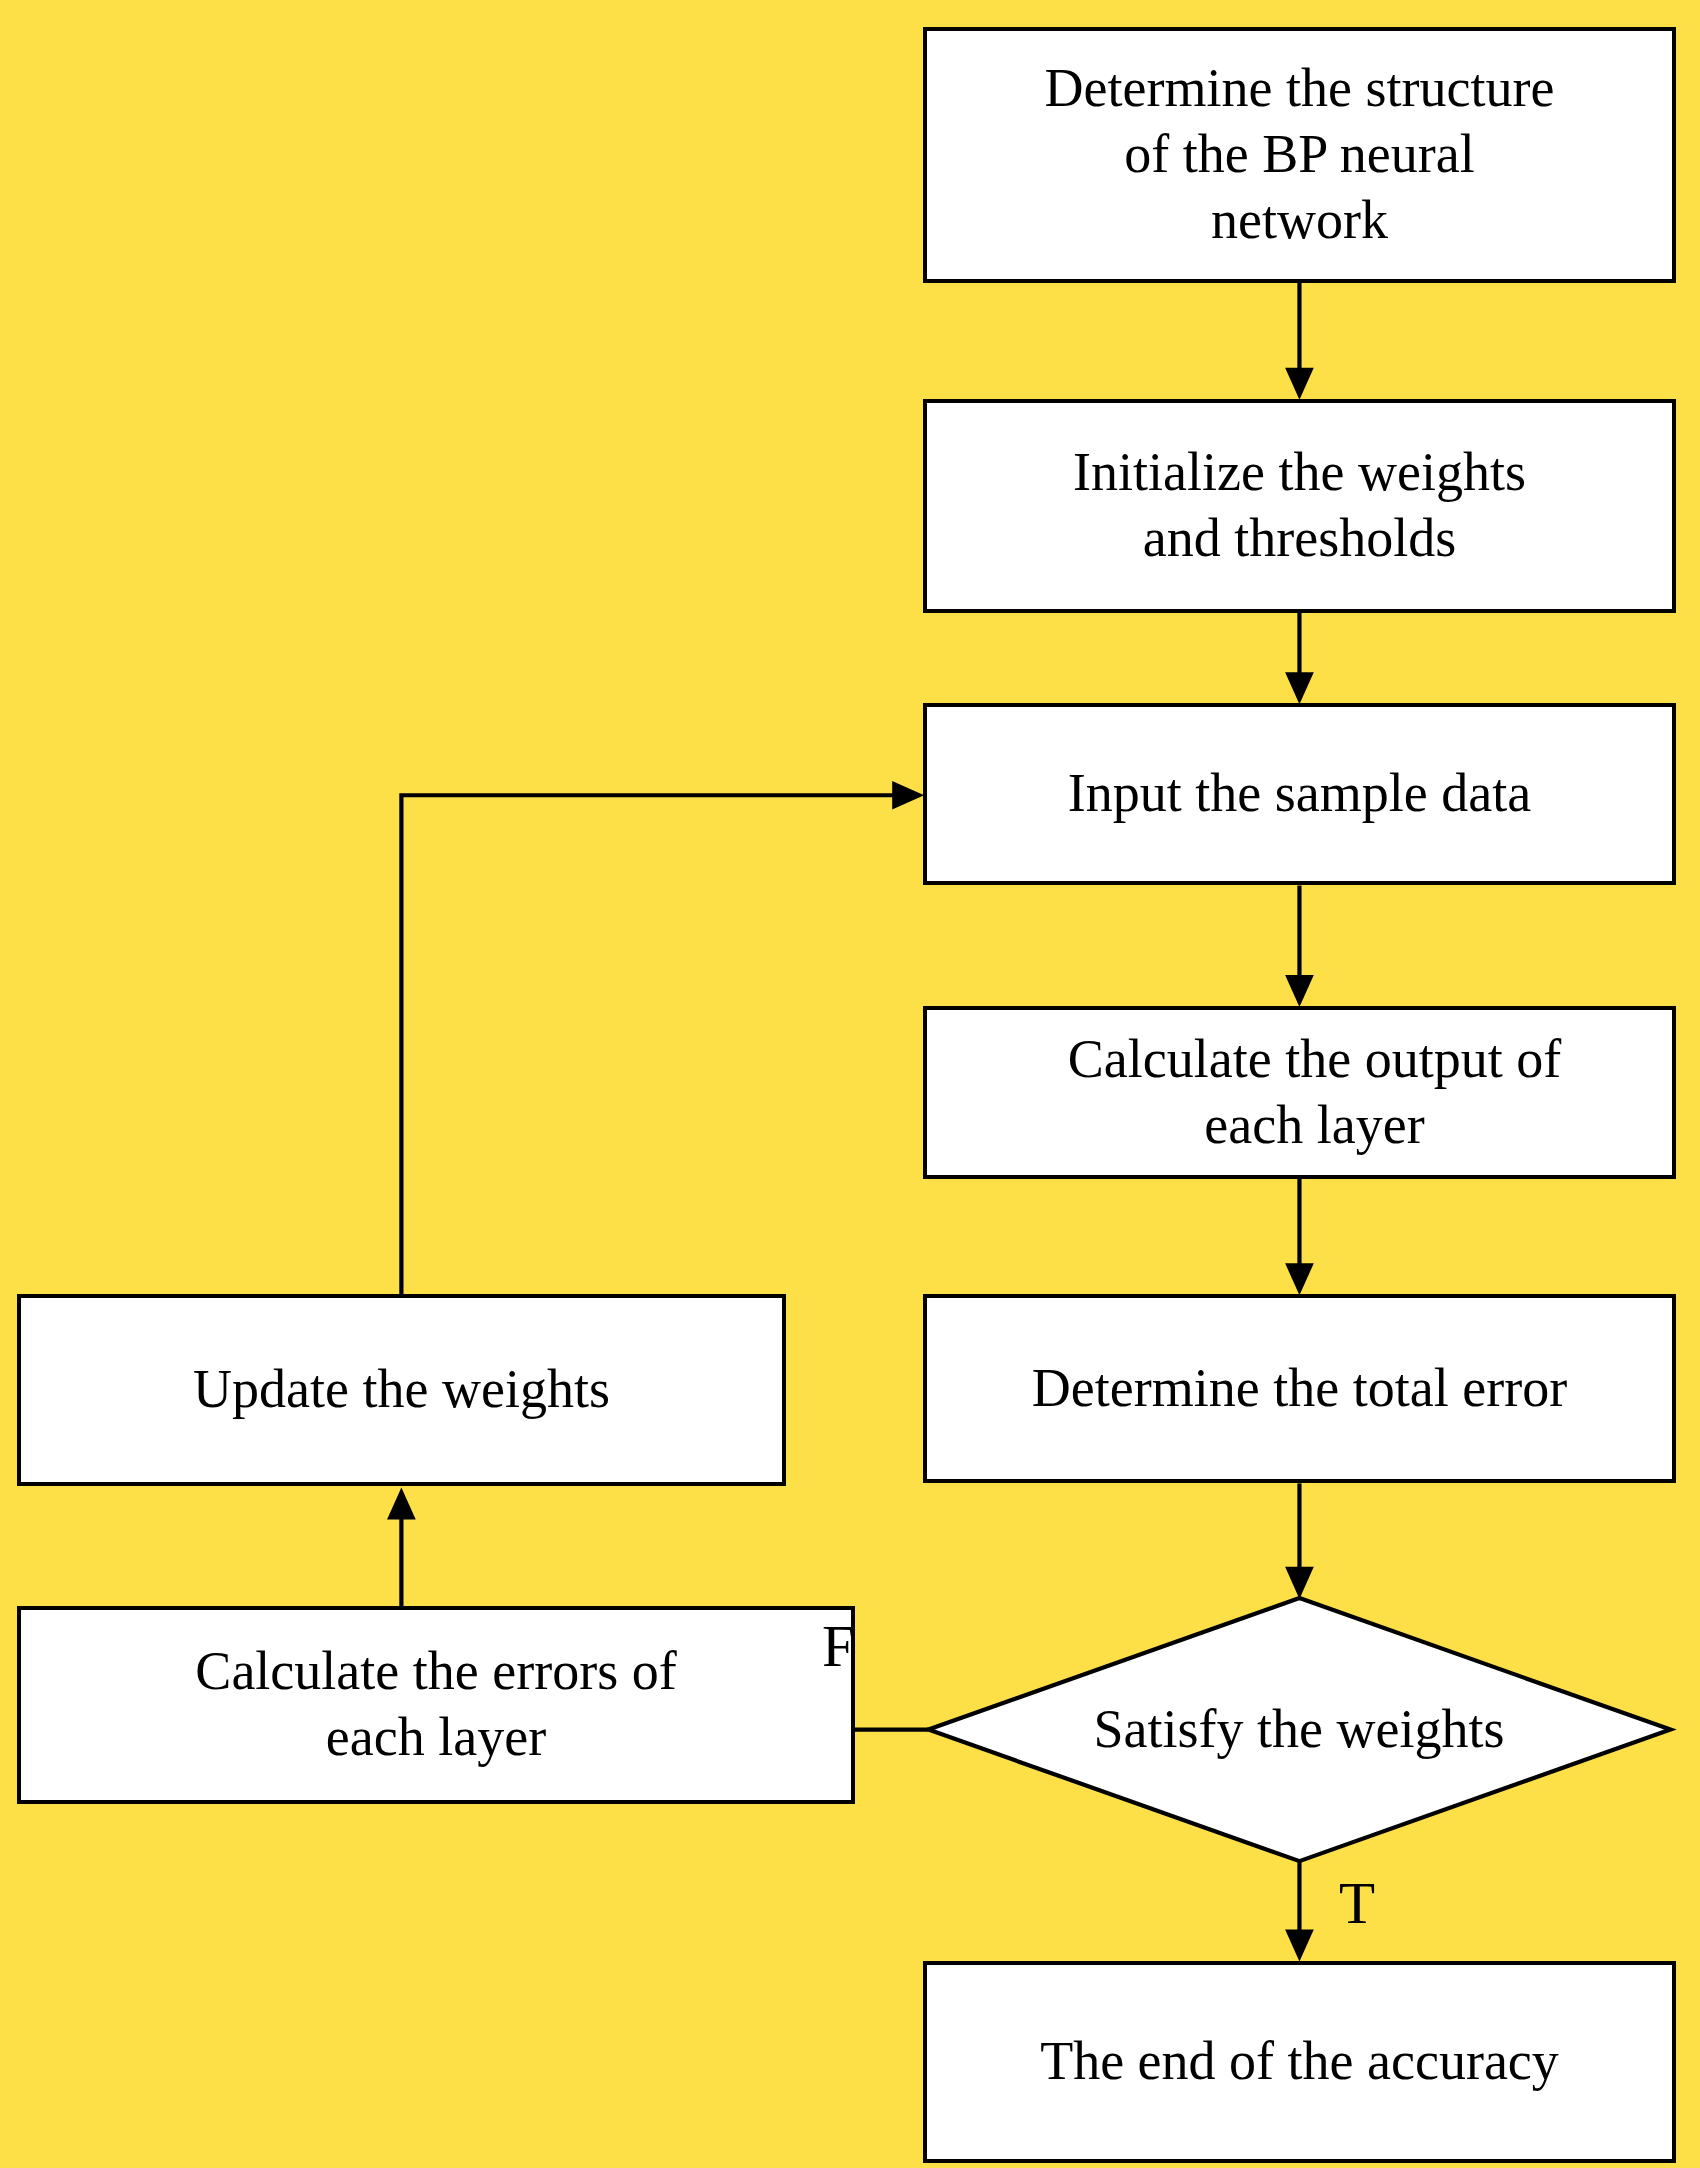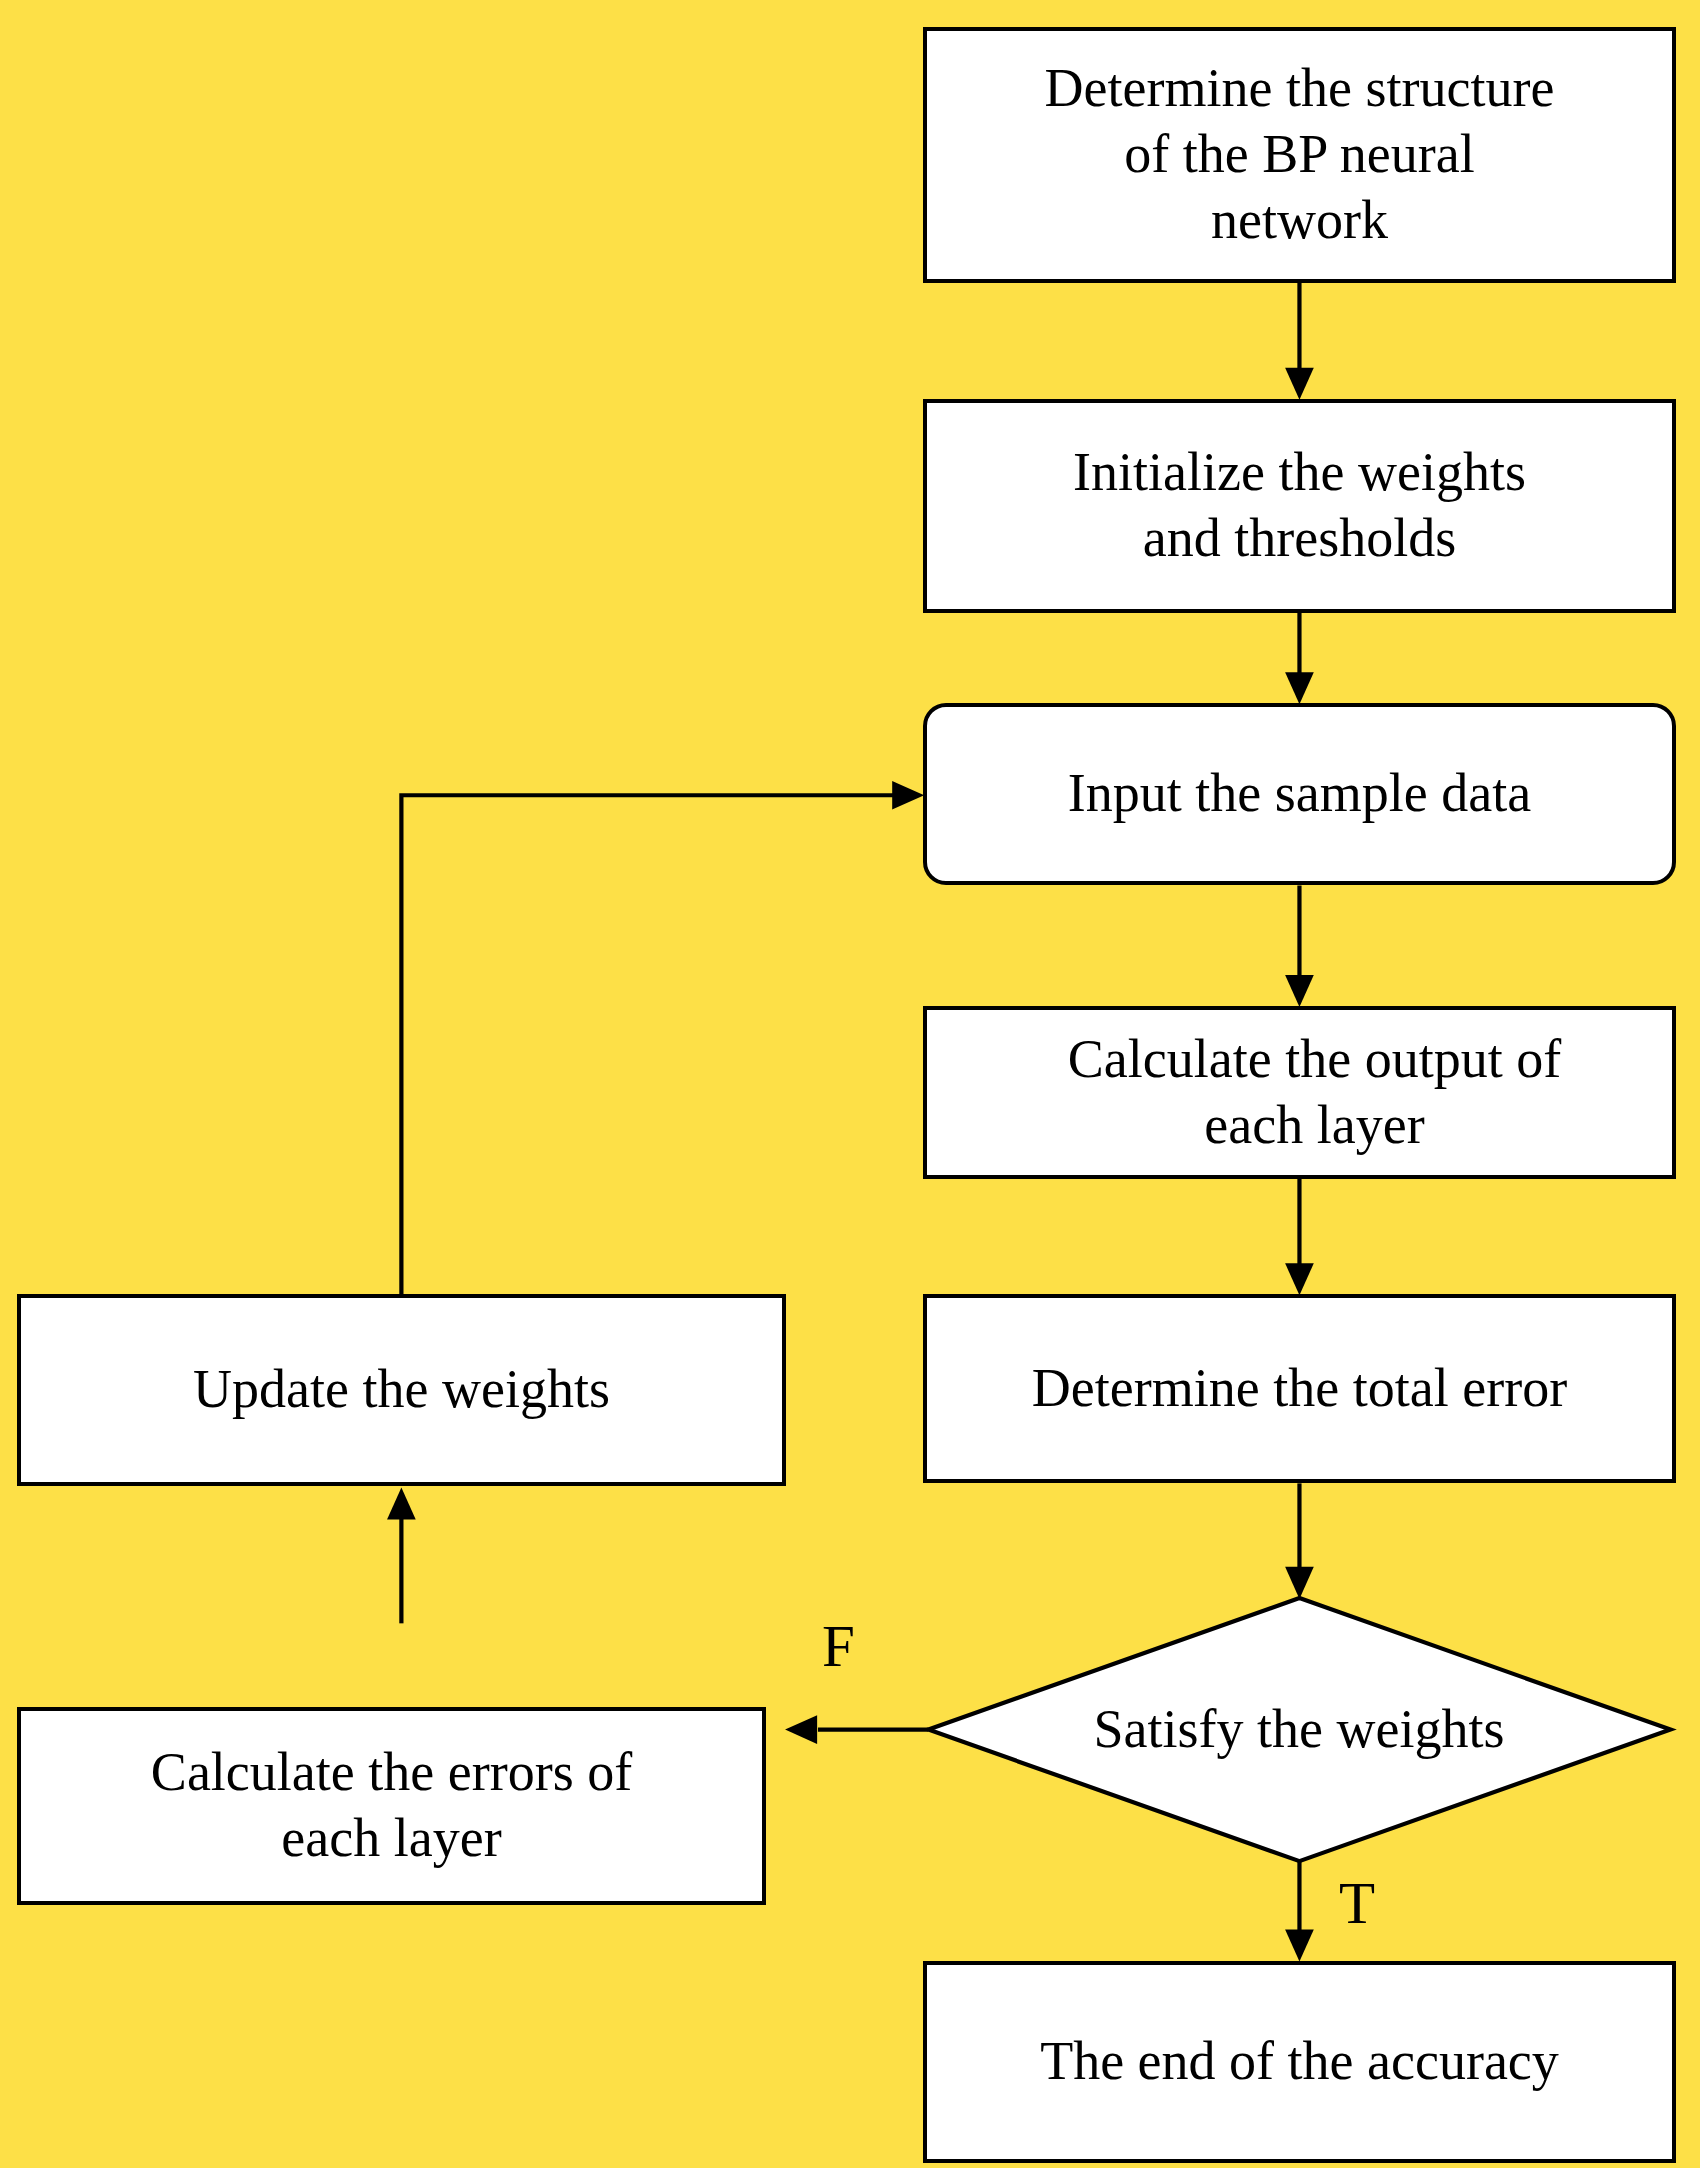--- a/index.html
+++ b/index.html
@@ -49,26 +49,26 @@
   }
   .branch-label {
     position: absolute;
     font-size: 59px;
     line-height: 1;
     color: #000000;
   }
   
   #node-determine-structure { left: 923px; top: 27px;   width: 753px; height: 256px; }
   #node-initialize-weights  { left: 923px; top: 399px;  width: 753px; height: 214px; }
-  #node-input-sample        { left: 923px; top: 703px;  width: 753px; height: 182px; border-radius: 23px; }
+  #node-input-sample        { left: 923px; top: 703px;  width: 753px; height: 182px; }
   #node-calc-output         { left: 923px; top: 1006px; width: 753px; height: 173px; padding-left: 30px; }
   #node-calc-total-error    { left: 923px; top: 1294px; width: 753px; height: 189px; }
   #node-end-training        { left: 923px; top: 1961px; width: 753px; height: 202px; }
   #node-update-weights      { left: 17px;   top: 1294px; width: 769px; height: 192px; }
-  #node-calc-errors         { left: 17px;   top: 1707px; width: 749px; height: 198px; }
+  #node-calc-errors         { left: 17px;   top: 1606px; width: 838px; height: 198px; }
   #diamond-label            { left: 928px; top: 1598px; width: 742px; height: 263px; }
   #label-false              { left: 822px;  top: 1617px; }
   #label-true               { left: 1339px; top: 1874px; }
 </style>
 </head>
 <body>
 
 <div id="canvas">
 
   <svg id="connector-layer" viewBox="0 0 2016 2572" xmlns="http://www.w3.org/2000/svg">

